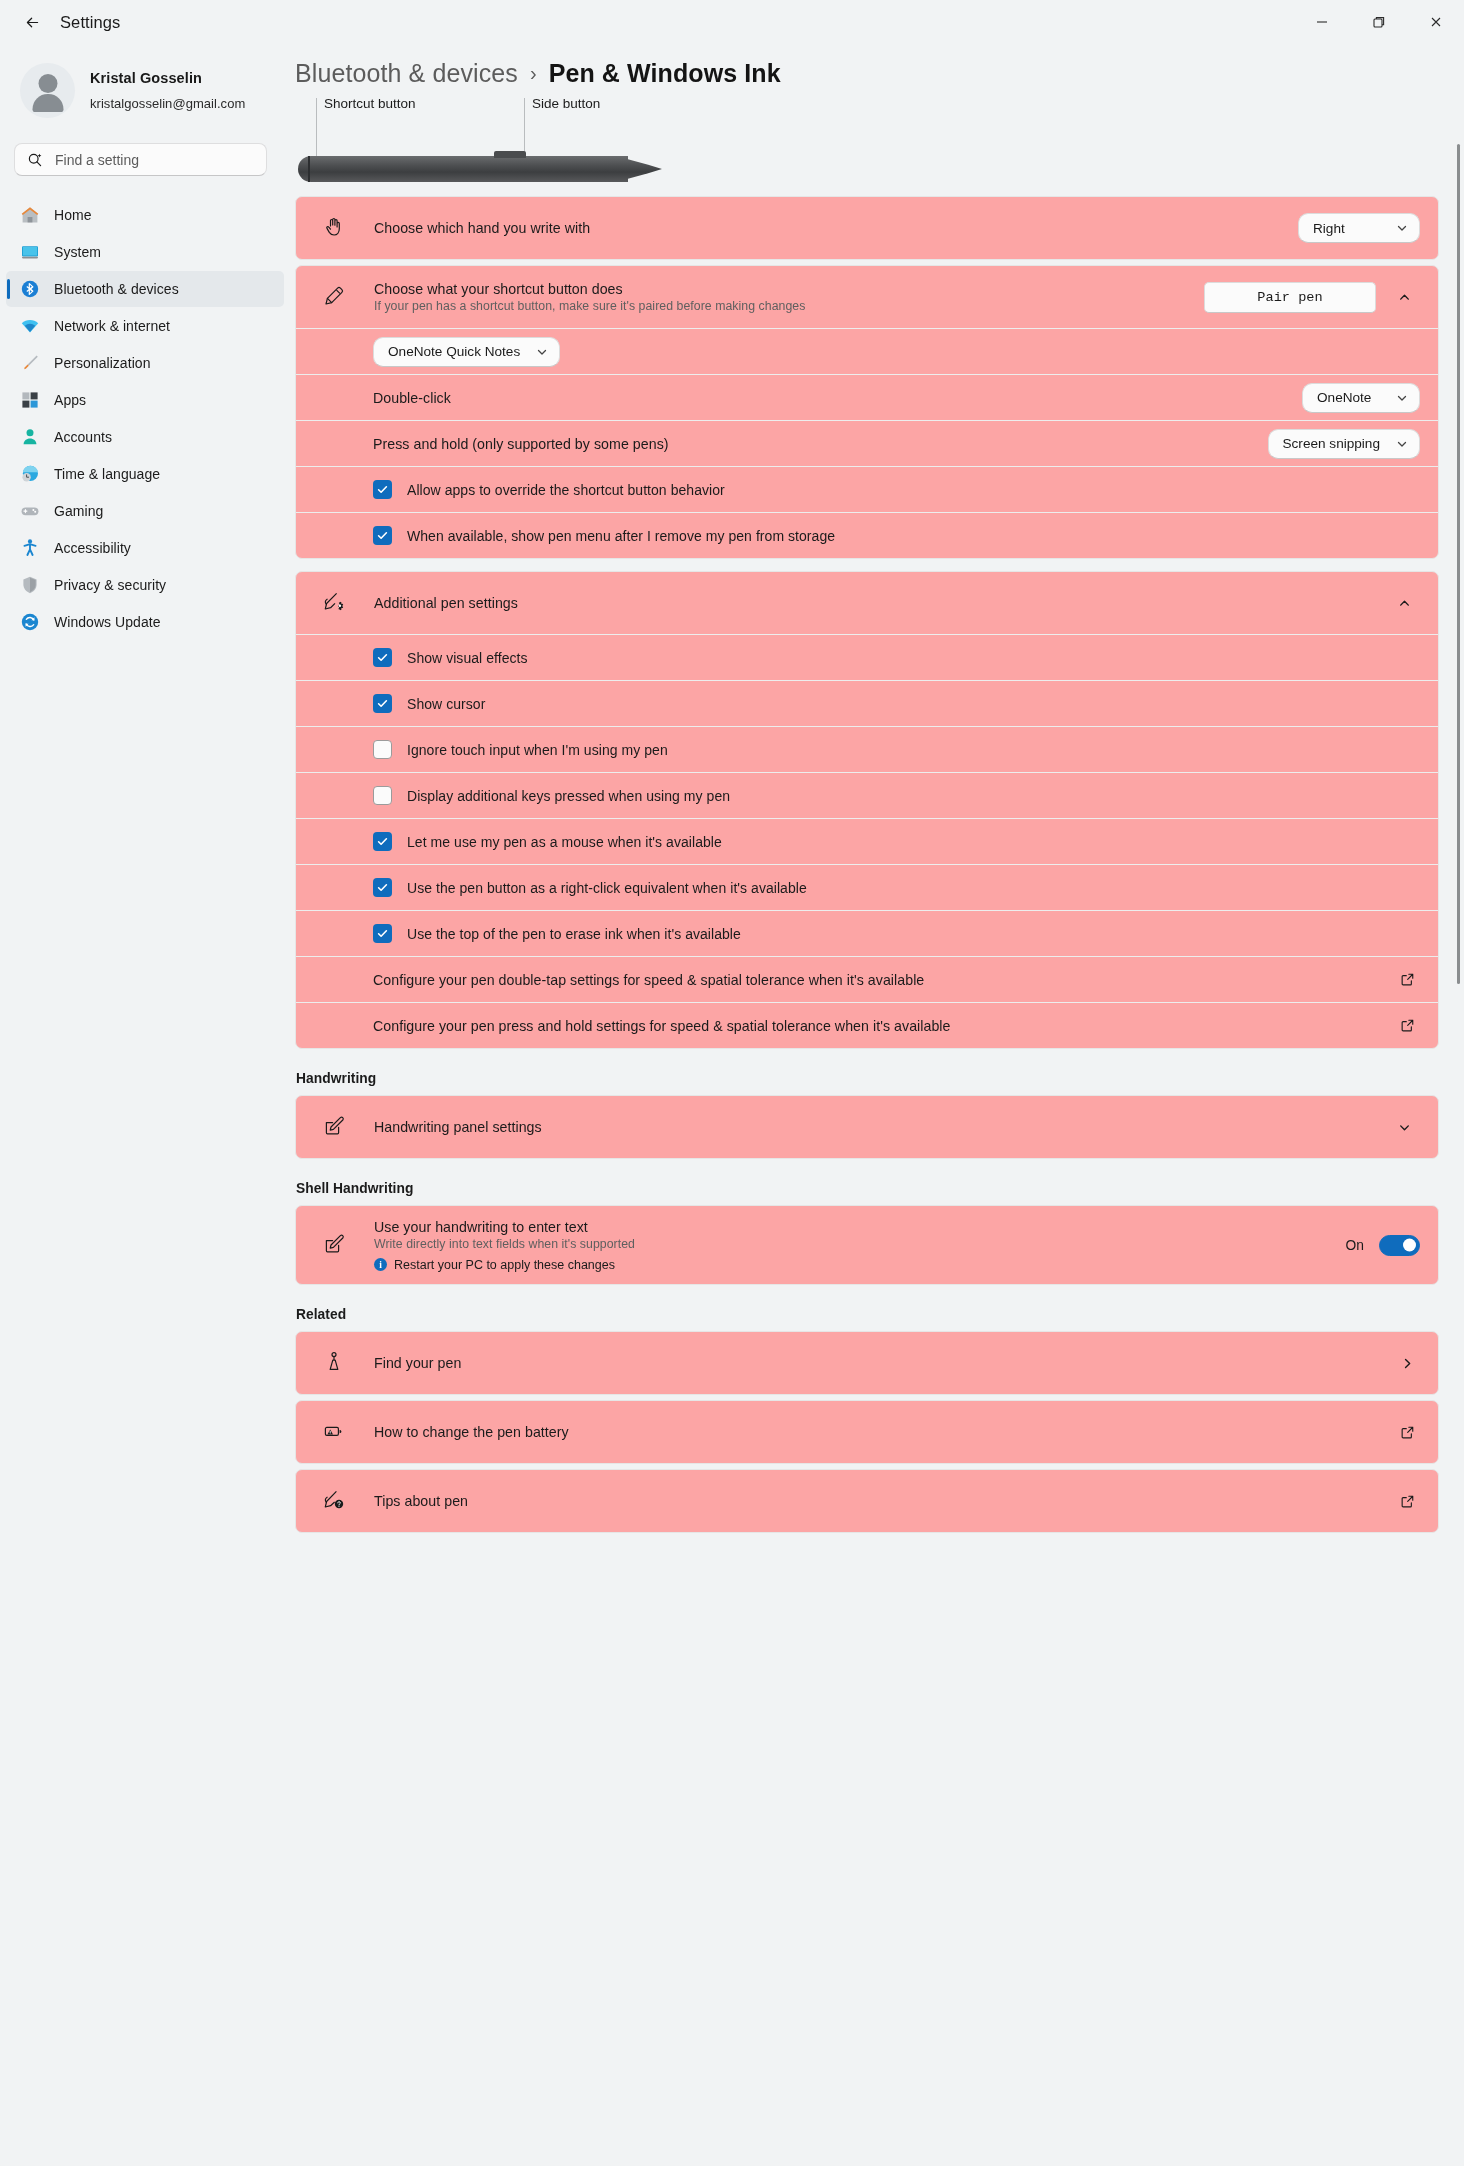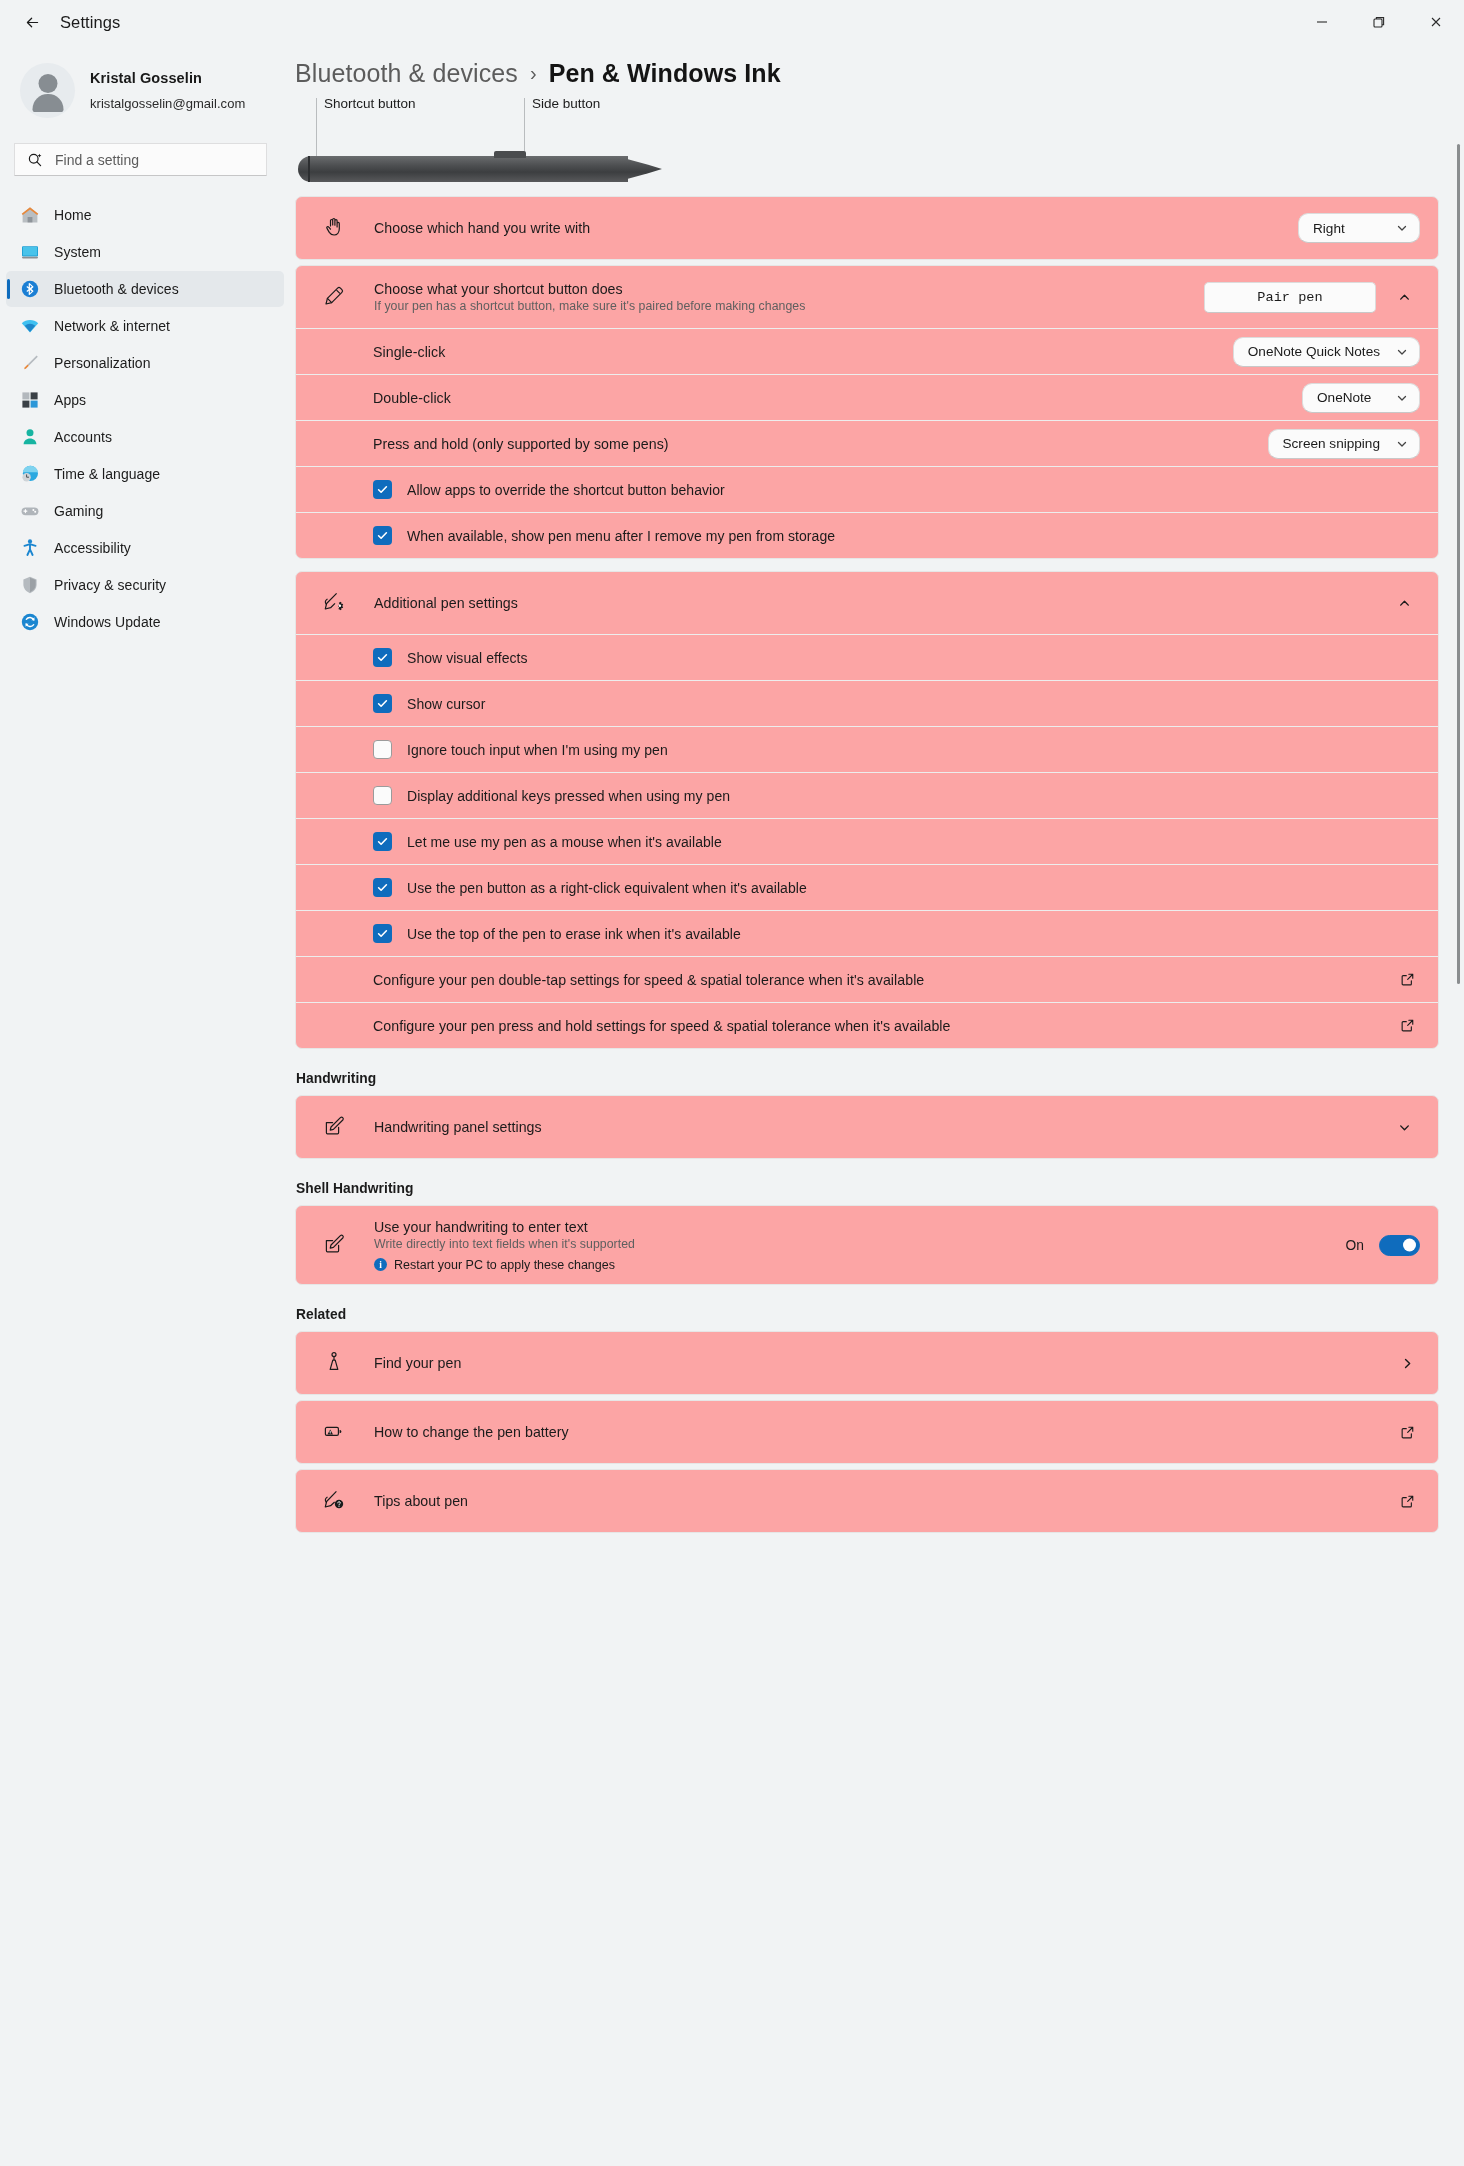--- a/index.html
+++ b/index.html
@@ -53,21 +53,21 @@
     position: absolute; bottom: 6px; left: 50%; transform: translateX(-50%);
     width: 31px; height: 18px; border-radius: 16px 16px 3px 3px; background: #878d92;
   }
   .acct-text { display: flex; flex-direction: column; gap: 10px; }
   .acct-name { font-size: 14.5px; font-weight: bold; color: #191919; letter-spacing: .1px; }
   .acct-mail { font-size: 13px; color: #2b2b2b; letter-spacing: .05px; }
 
   .searchbox {
     margin: 25px 0 0 14px; width: 253px; height: 33px;
     background: #fbfbfb; border: 1px solid #dededf; border-bottom: 1px solid #c6c6c7;
-    border-radius: 1px; display: flex; align-items: center; padding-left: 12px; gap: 12px;
+    border-radius: 8px; display: flex; align-items: center; padding-left: 12px; gap: 12px;
   }
   .searchbox svg { width: 16px; height: 16px; color: #1b1b1b; flex: 0 0 auto; }
   .searchbox .ph { font-size: 14px; color: #5c5c5c; }
 
   .navlist { margin-top: 21px; padding: 0 6px; }
   .navitem {
     position: relative; height: 36px; border-radius: 5px; display: flex;
     align-items: center; padding-left: 14px; gap: 14px; margin-bottom: 1px;
   }
   .navitem.active { background: #e4e8eb; }
@@ -429,23 +429,20 @@
         </div>
         <div class="btn-pair">Pair pen</div>
         <div class="chev-exp">
           <svg viewBox="0 0 12 12" fill="none" stroke="currentColor" stroke-width="1.3">
               <path d="M2.5 7.5L6 4l3.5 3.5" stroke-linecap="round" stroke-linejoin="round"></path>
             </svg>
         </div>
       </div>
 
       <div class="row divider row-indent">
-        <div class="row-txt">
-            <span class="row-title">Single-click</span>
-          </div>
         <div class="dd w-one-quick">
           <span>OneNote Quick Notes</span>
           <svg class="cv" viewBox="0 0 12 12" fill="none" stroke="currentColor" stroke-width="1.3">
               <path d="M2.5 4.5L6 8l3.5-3.5" stroke-linecap="round" stroke-linejoin="round"></path>
             </svg>
         </div>
       </div>
 
       <div class="row divider row-indent">
         <div class="row-txt">

